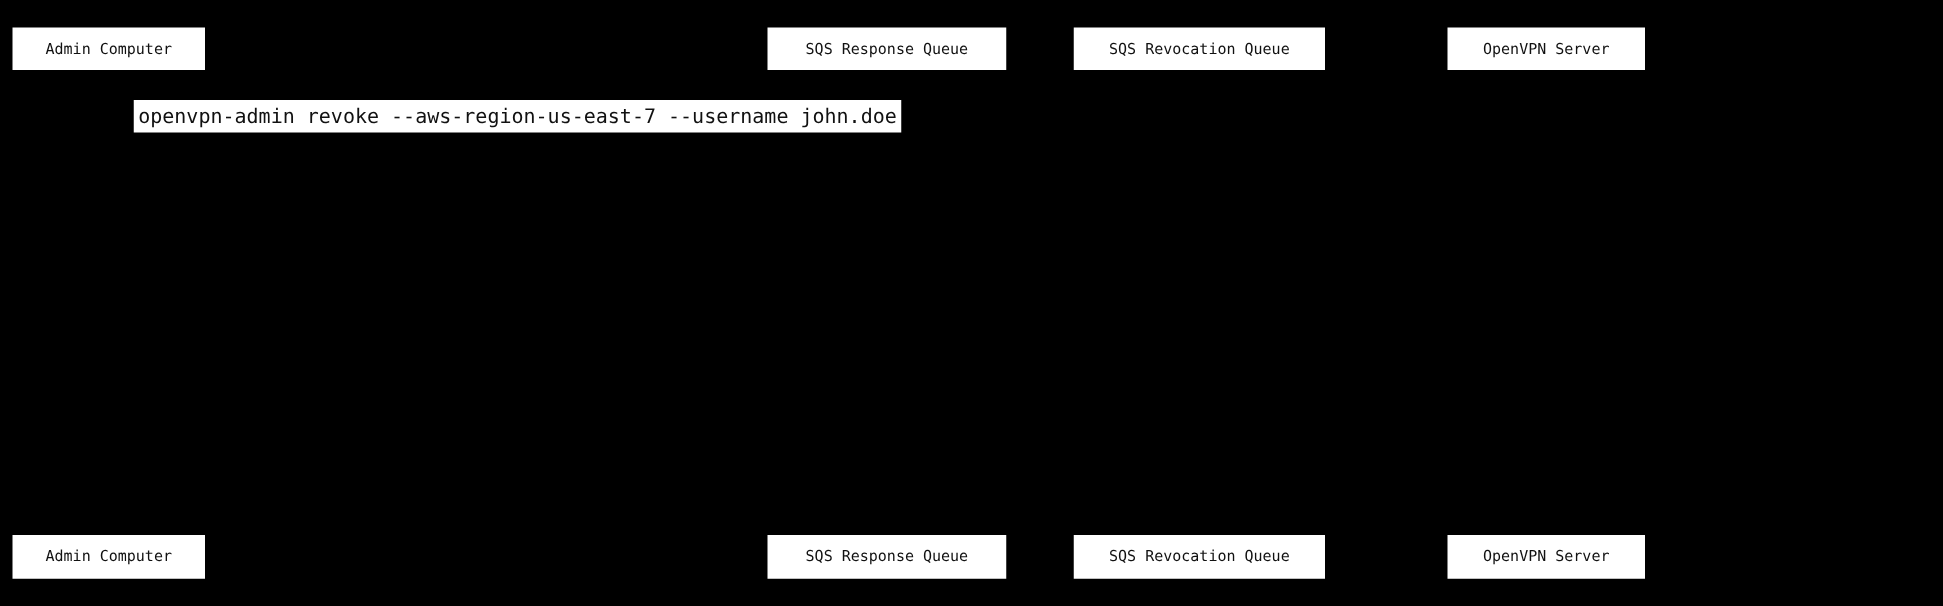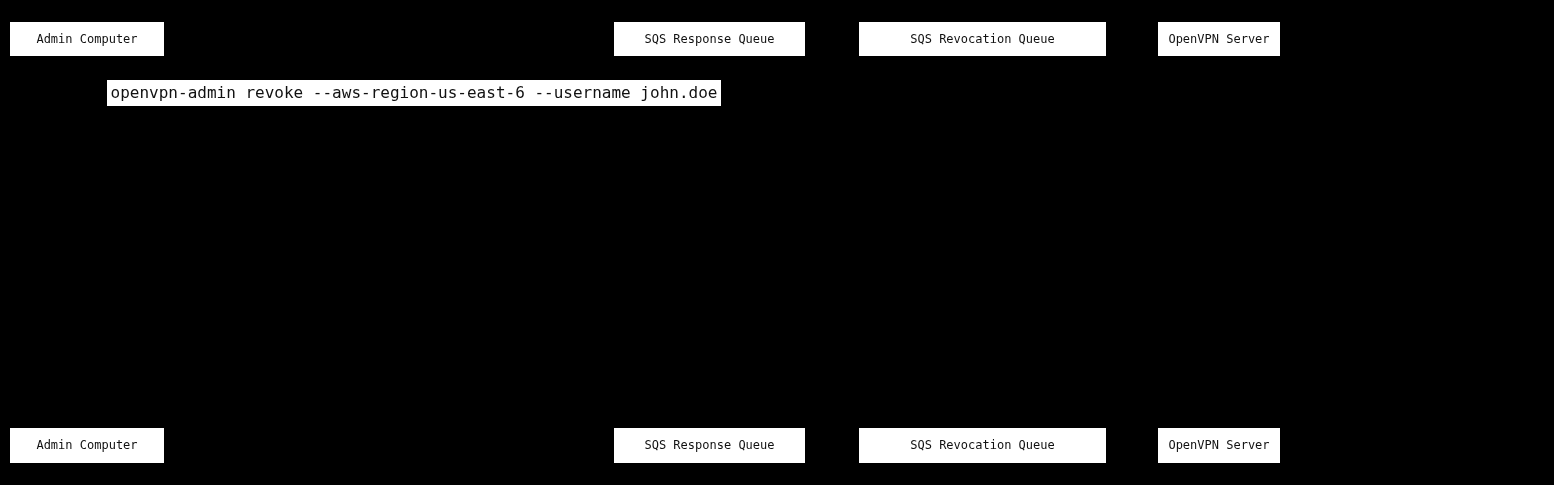--- a/index.html
+++ b/index.html
@@ -29,22 +29,22 @@
     font-size: 12px;
     line-height: 34px;
     text-align: center;
     white-space: nowrap;
     overflow: hidden;
   }
   .row-top    { top: 22px; }
   .row-bottom { top: 428px; height: 35px; line-height: 35px; }
   .actor-admin    { left: 10px;   width: 154px; }
   .actor-response { left: 614px;  width: 191px; }
-  .actor-revoke   { left: 859px;  width: 247px; }
-  .actor-openvpn  { left: 1158px; width: 122px; }
+  .actor-revoke   { left: 859px;  width: 201px; }
+  .actor-openvpn  { left: 1158px; width: 158px; }
   .message-label {
     position: absolute;
     left: 107px;
     top: 80px;
     width: 614px;
     height: 26px;
     background: var(--box-fill, #fff);
     color: var(--box-text, #111);
     font-size: 16px;
     line-height: 26px;
@@ -56,20 +56,20 @@
 </head>
 <body>
 
 <div class="diagram">
 
   <div class="actor-box row-top actor-admin">Admin Computer</div>
   <div class="actor-box row-top actor-response">SQS Response Queue</div>
   <div class="actor-box row-top actor-revoke">SQS Revocation Queue</div>
   <div class="actor-box row-top actor-openvpn">OpenVPN Server</div>
 
-  <div class="message-label">openvpn-admin revoke --aws-region-us-east-6 --username john.doe</div>
+  <div class="message-label">openvpn-admin revoke --aws-region-us-east-7 --username john.doe</div>
 
   <div class="actor-box row-bottom actor-admin">Admin Computer</div>
   <div class="actor-box row-bottom actor-response">SQS Response Queue</div>
   <div class="actor-box row-bottom actor-revoke">SQS Revocation Queue</div>
   <div class="actor-box row-bottom actor-openvpn">OpenVPN Server</div>
 
 </div>
 
 </body></html>

